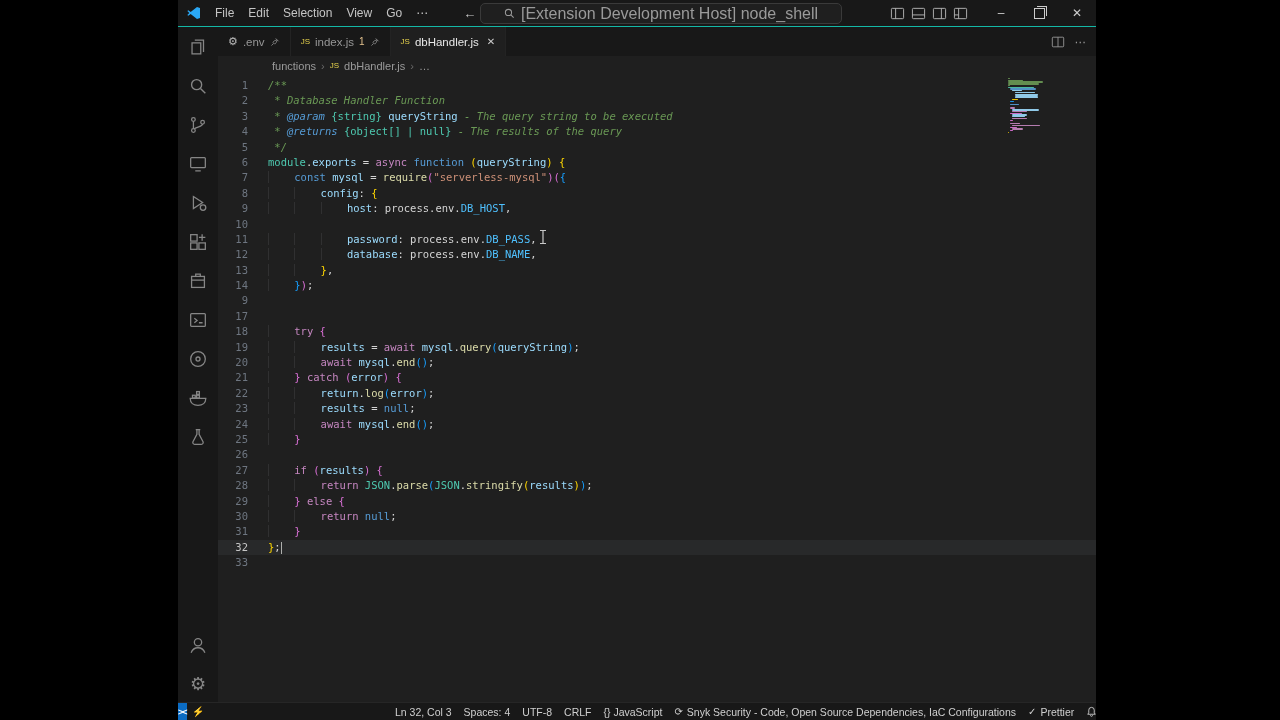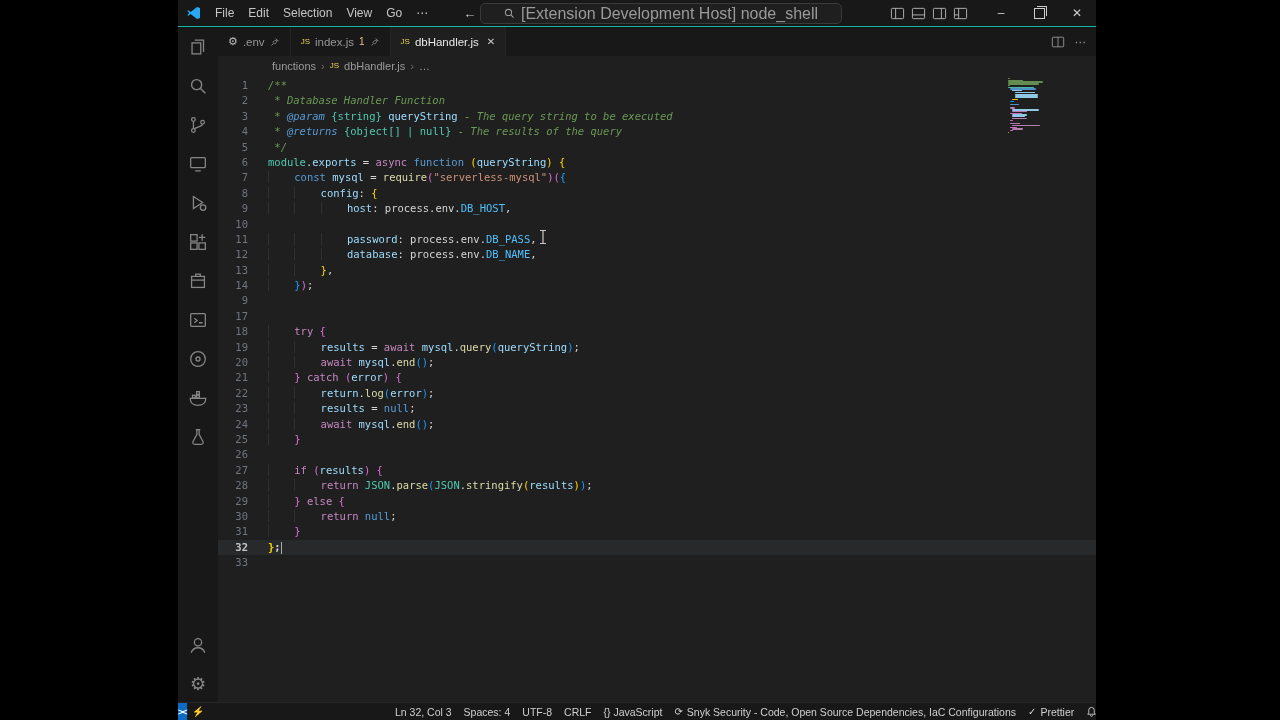--- a/index.html
+++ b/index.html
@@ -45,21 +45,21 @@
 
   
   .breadcrumb{height:19px;display:flex;align-items:center;gap:5px;padding-left:54px;
     font-size:11px;color:#9a9a9a;flex:0 0 auto;}
   .crumb-sep{color:#6a6a6a;}
 
   
   .code-area{flex:1;position:relative;overflow:hidden;padding-top:3px;}
   .code-line{display:flex;height:15.4px;line-height:15.4px;
     font-family:"DejaVu Sans Mono",monospace;font-size:10.5px;}
-  .code-line.current{background:rgba(83,89,93,0.18);font-weight:bold;}
+  .code-line.current{background:rgba(83,89,93,0.18);}
   .ln{width:30px;flex:0 0 auto;text-align:right;color:#6e7681;}
   .current .ln{color:#c6c6c6;}
   .lc{white-space:pre;padding-left:20px;color:#d4d4d4;}
   .ind{white-space:pre;border-left:1px solid #303031;}
   .tok-cm{color:var(--tok-cm);font-style:italic;}
   .tok-tag{color:var(--tok-tag);font-style:italic;}
   .tok-ty{color:var(--tok-ty);}
   .tok-vr{color:var(--tok-vr);}
   .tok-kw{color:var(--tok-kw);}
   .tok-st{color:var(--tok-st);}

